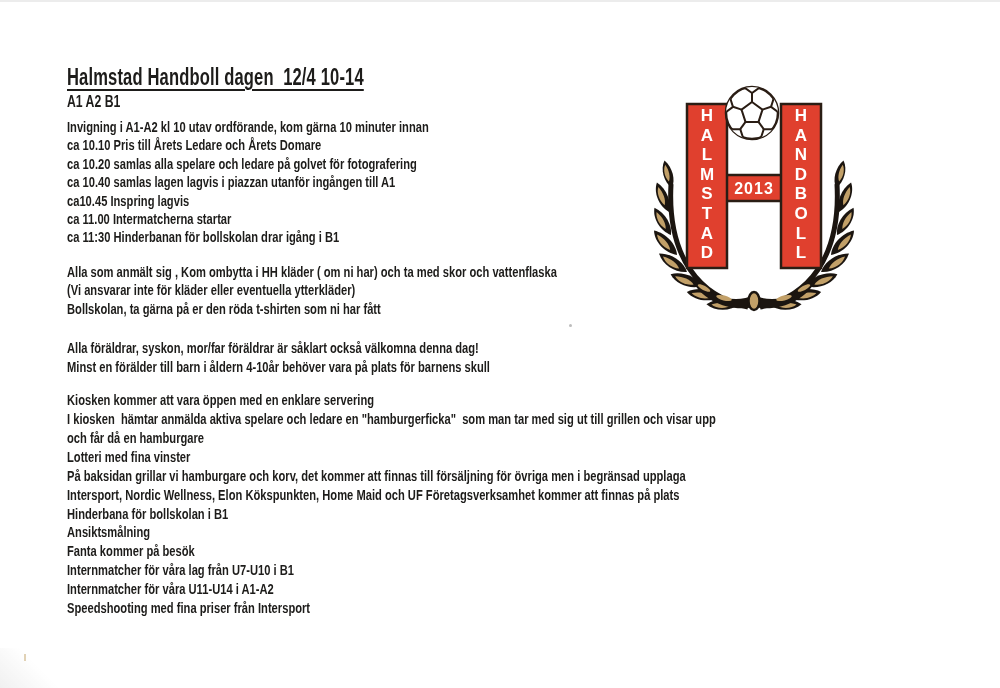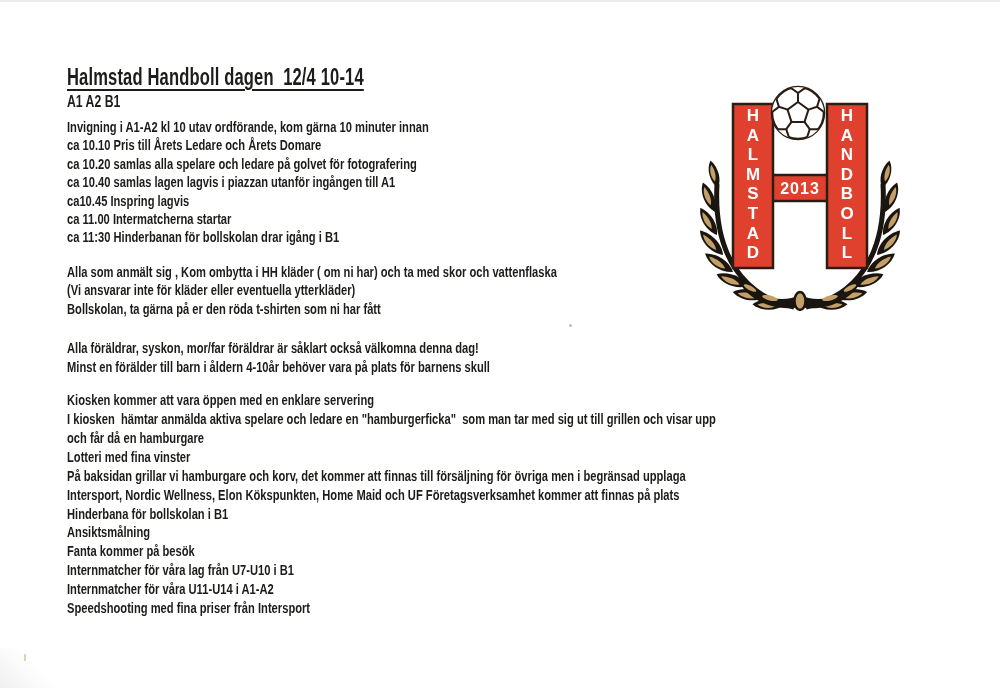--- a/index.html
+++ b/index.html
@@ -23,21 +23,21 @@
   }
   .doc-subtitle{margin-top:3px;font-size:17px;line-height:17px;white-space:pre;}
   .doc-section{display:block;}
   .sec-0{margin-top:8px;}
   .sec-1{margin-top:16px;}
   .sec-2{margin-top:21px;font-size:14px;}
   .sec-2 .doc-line{line-height:18.5px;}
   .sec-3{margin-top:15px;}
   .sec-3 .doc-line{line-height:18.9px;}
   .doc-line{font-size:15.5px;line-height:18.4px;white-space:pre;}
-  .logo-wrap{position:absolute;left:688px;top:80px;width:250px;height:245px;}
+  .logo-wrap{position:absolute;left:642px;top:80px;width:250px;height:245px;}
   .speck-1{position:absolute;left:569px;top:324px;width:3px;height:3px;border-radius:50%;background:#8f8f8f;opacity:.6;}
   .speck-2{position:absolute;left:24px;top:654px;width:2px;height:7px;background:#d9c7a4;opacity:.8;}
   svg text{font-family:"Liberation Sans","DejaVu Sans",sans-serif;}
 </style>
 </head>
 <body>
 
 <div class="scan-edge-top"></div>
 <div class="page-shadow"></div>
 

